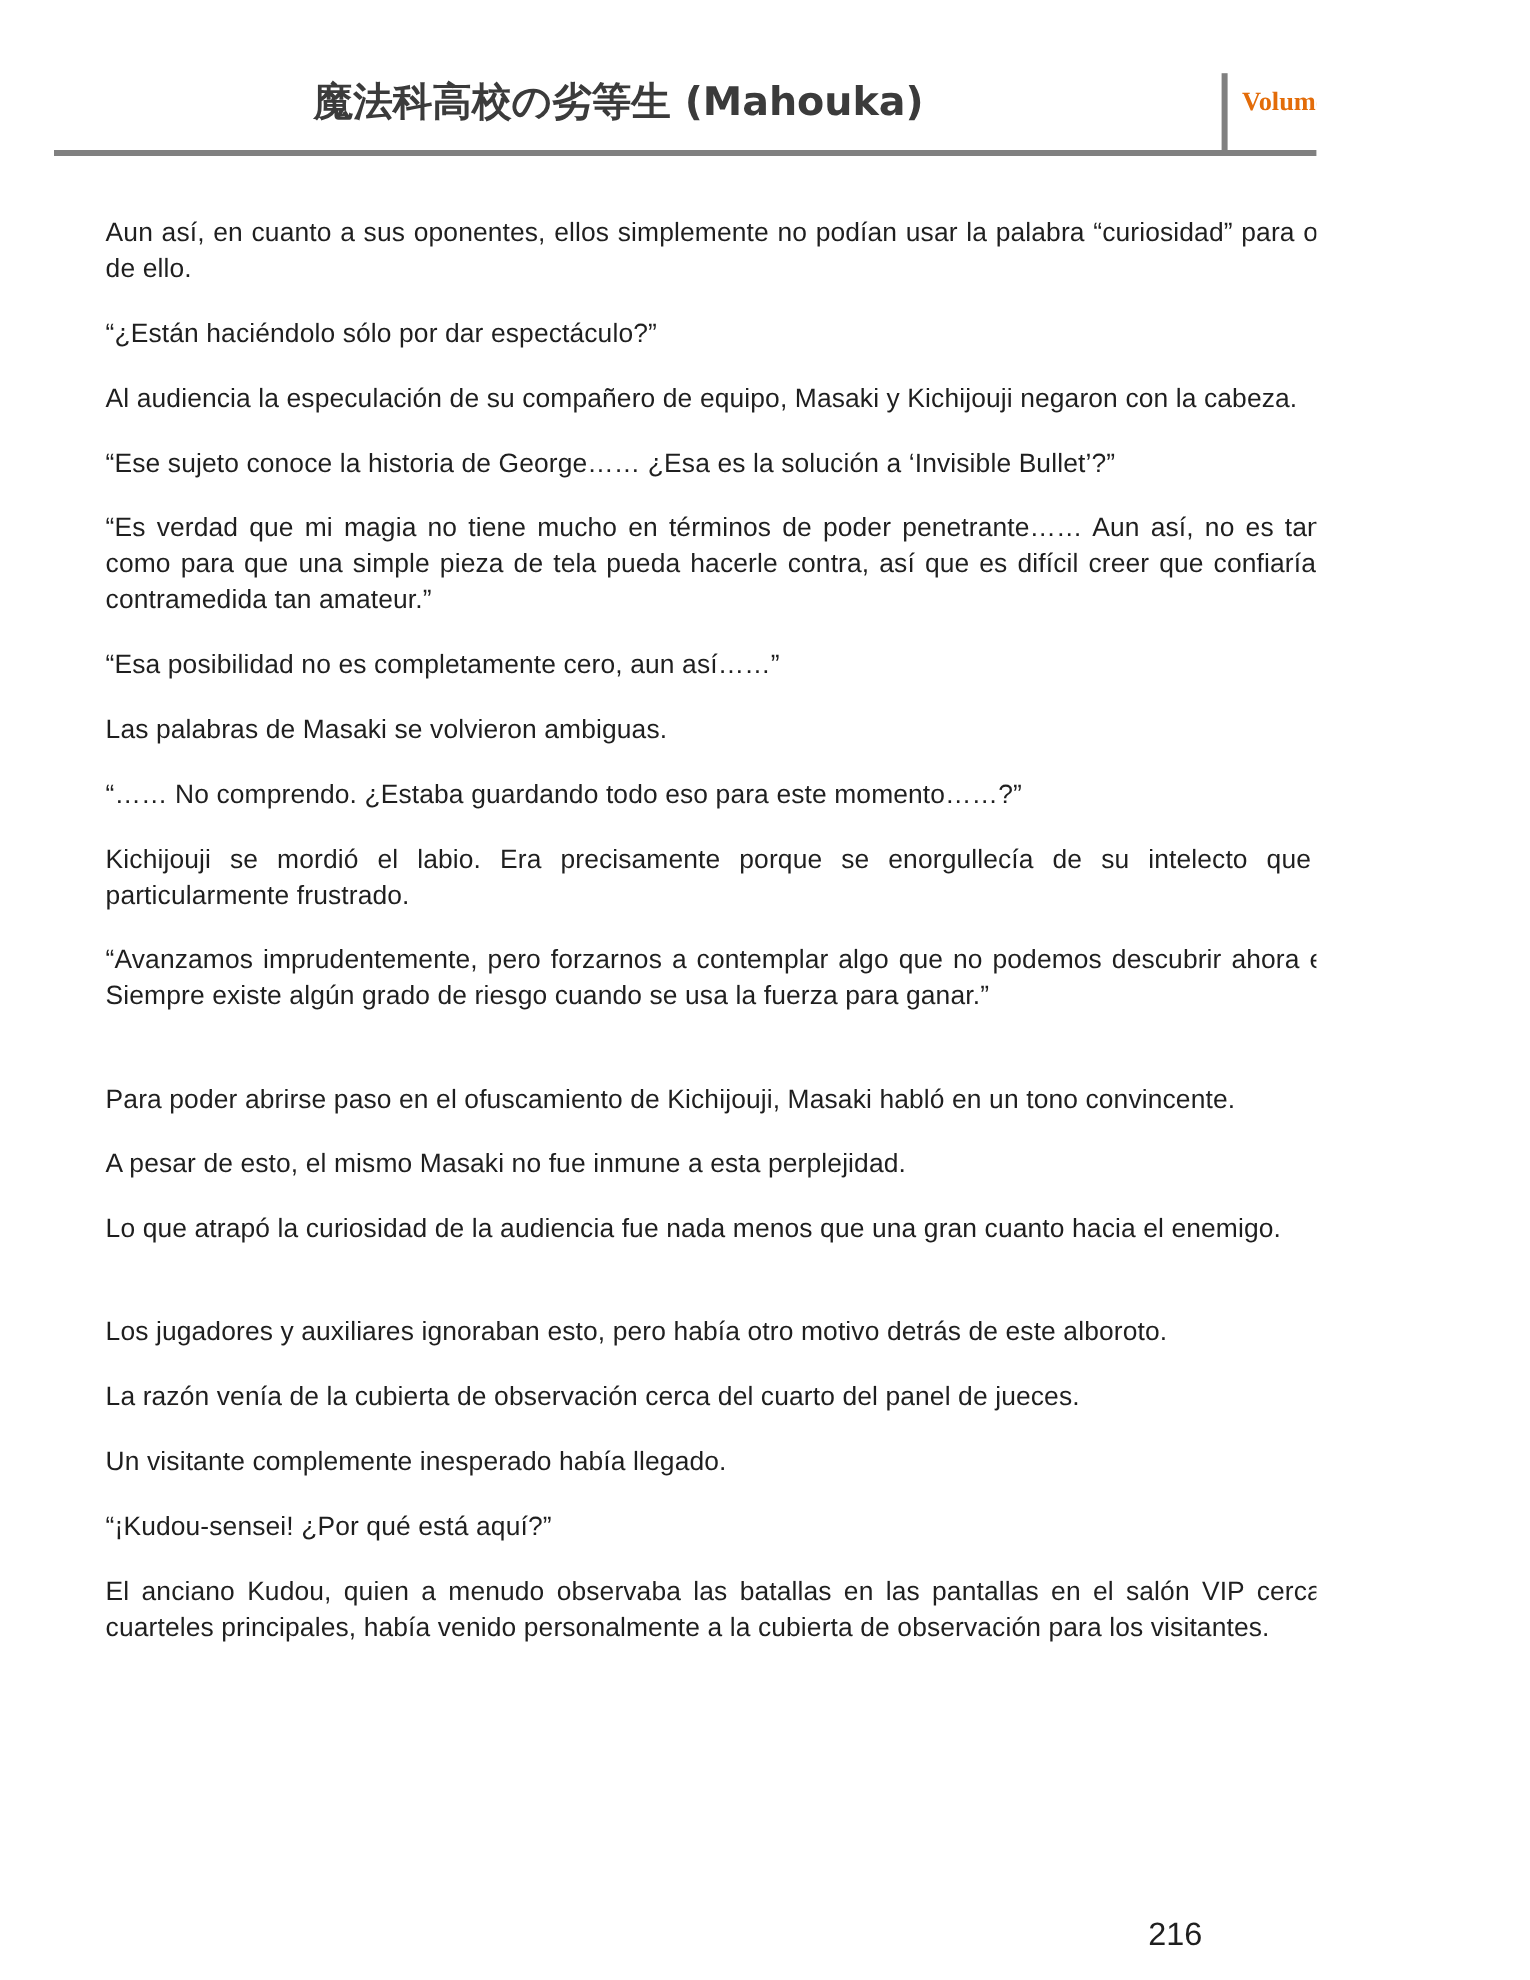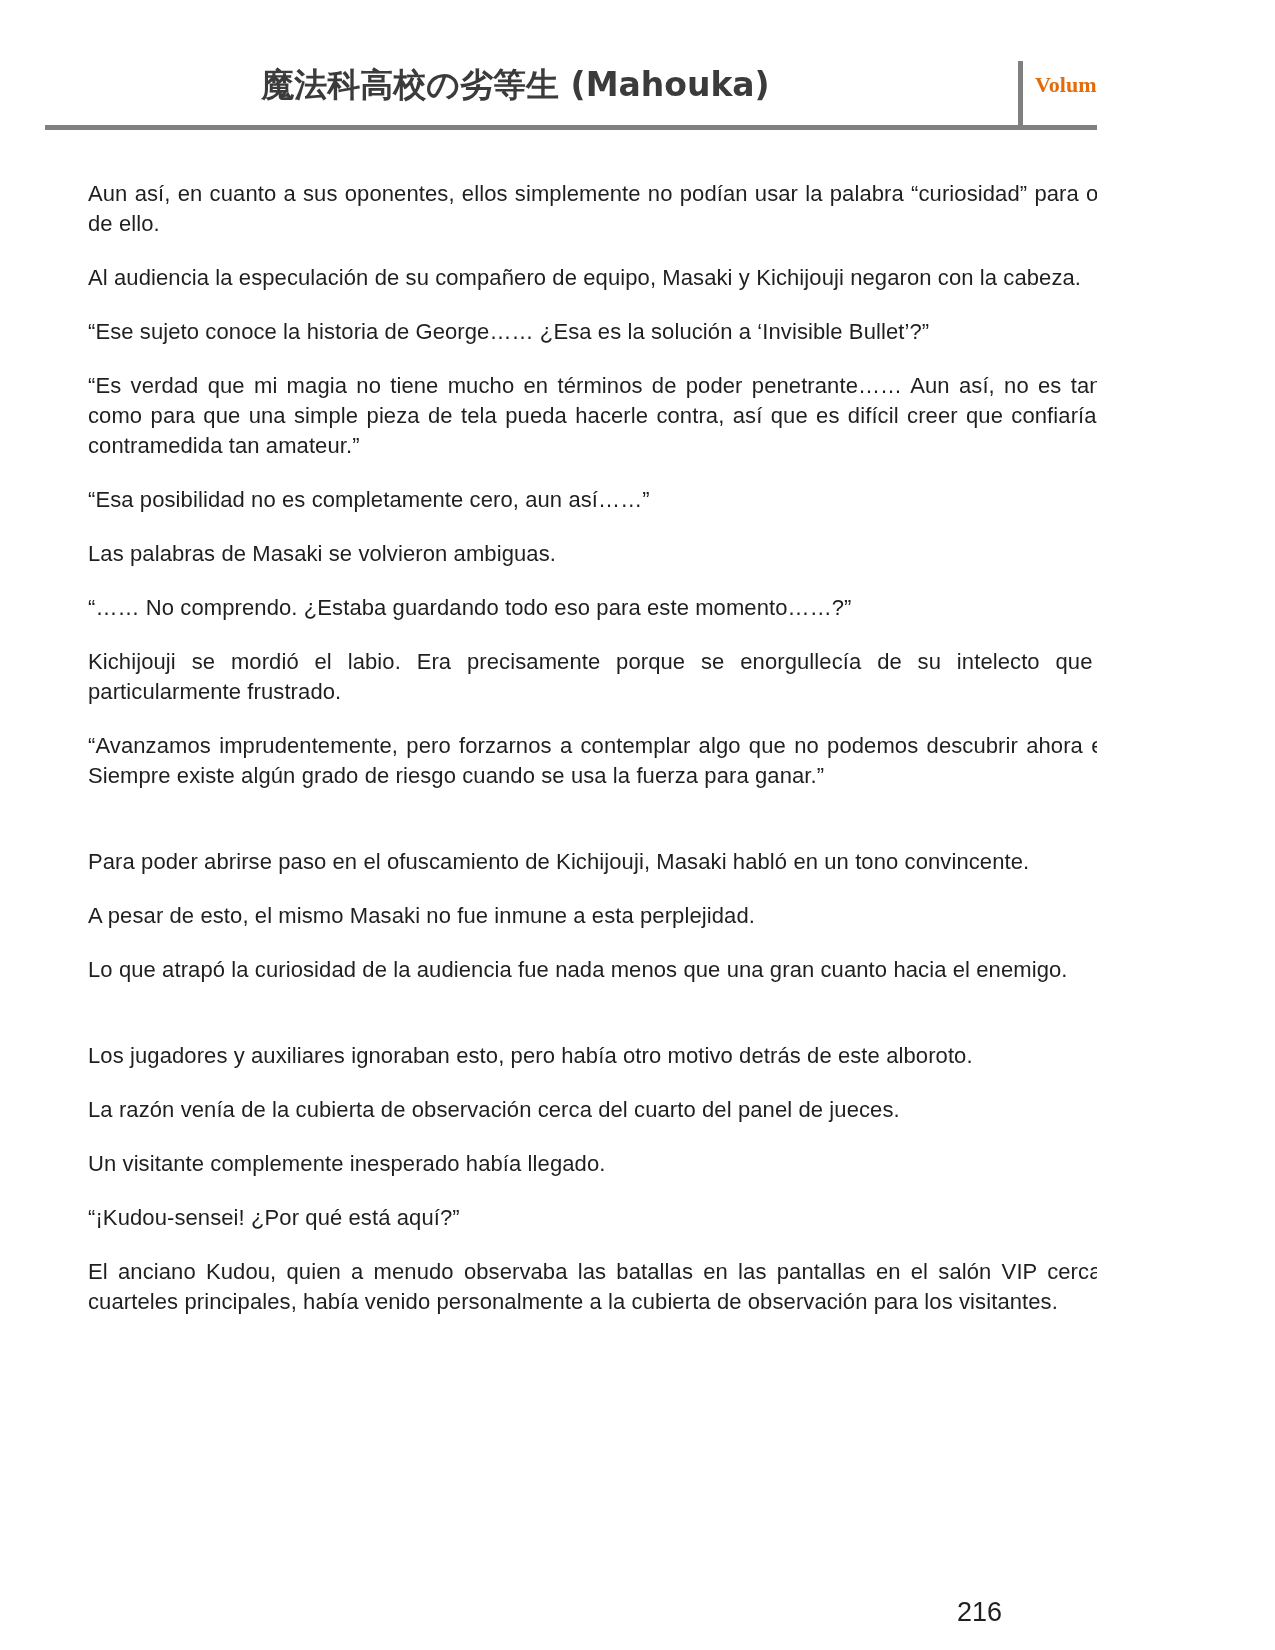--- a/index.html
+++ b/index.html
@@ -96,20 +96,21 @@
 <div class="page">
 
   <div class="header" style="border-bottom-color: rgb(128, 128, 128);">
     <div class="header-title">魔法科高校の劣等生 (Mahouka)</div>
     <div class="header-vbar" style="background: rgb(128, 128, 128);"></div>
     <div class="header-volume" style="color: rgb(227, 108, 9);">Volumen 4</div>
   </div>
 
   <div class="content">
     <p>Aun así, en cuanto a sus oponentes, ellos simplemente no podían usar la palabra “curiosidad” para olvidarse de ello.</p>
+    <p>“¿Están haciéndolo sólo por dar espectáculo?”</p>
     <p>Al audiencia la especulación de su compañero de equipo, Masaki y Kichijouji negaron con la cabeza.</p>
     <p>“Ese sujeto conoce la historia de George…… ¿Esa es la solución a ‘Invisible Bullet’?”</p>
     <p>“Es verdad que mi magia no tiene mucho en términos de poder penetrante…… Aun así, no es tan simple como para que una simple pieza de tela pueda hacerle contra, así que es difícil creer que confiaría en una contramedida tan amateur.”</p>
     <p>“Esa posibilidad no es completamente cero, aun así……”</p>
     <p>Las palabras de Masaki se volvieron ambiguas.</p>
     <p>“…… No comprendo. ¿Estaba guardando todo eso para este momento……?”</p>
     <p>Kichijouji se mordió el labio. Era precisamente porque se enorgullecía de su intelecto que estaba particularmente frustrado.</p>
     <p class="extra-gap">“Avanzamos imprudentemente, pero forzarnos a contemplar algo que no podemos descubrir ahora es inútil. Siempre existe algún grado de riesgo cuando se usa la fuerza para ganar.”</p>
     <div class="blank-line"></div>
     <p>Para poder abrirse paso en el ofuscamiento de Kichijouji, Masaki habló en un tono convincente.</p>

